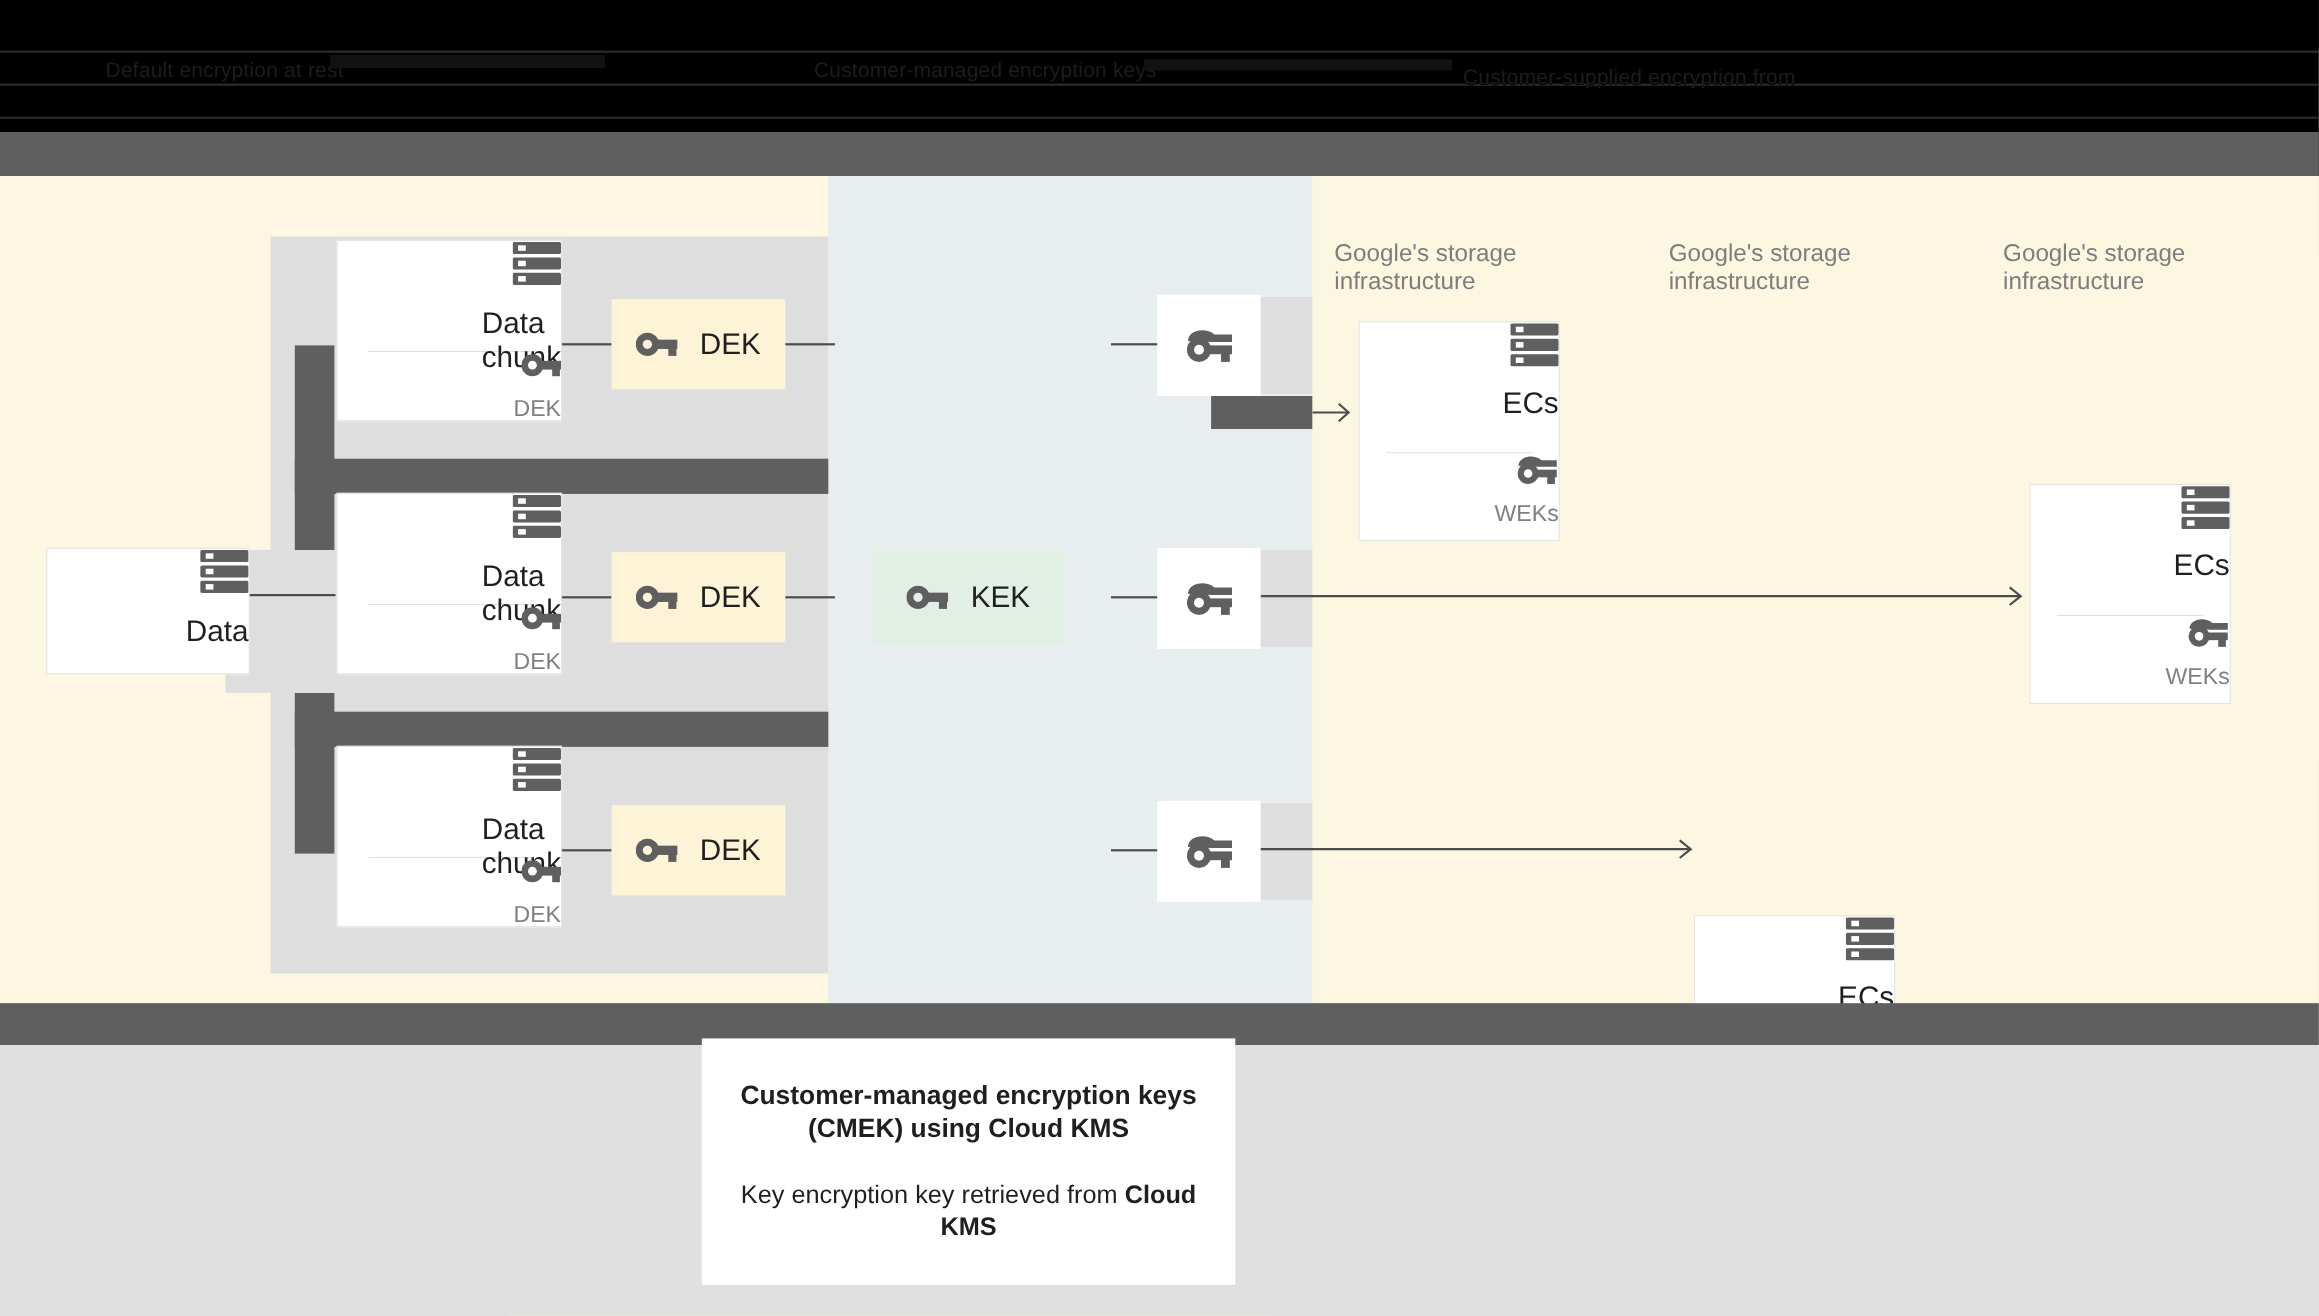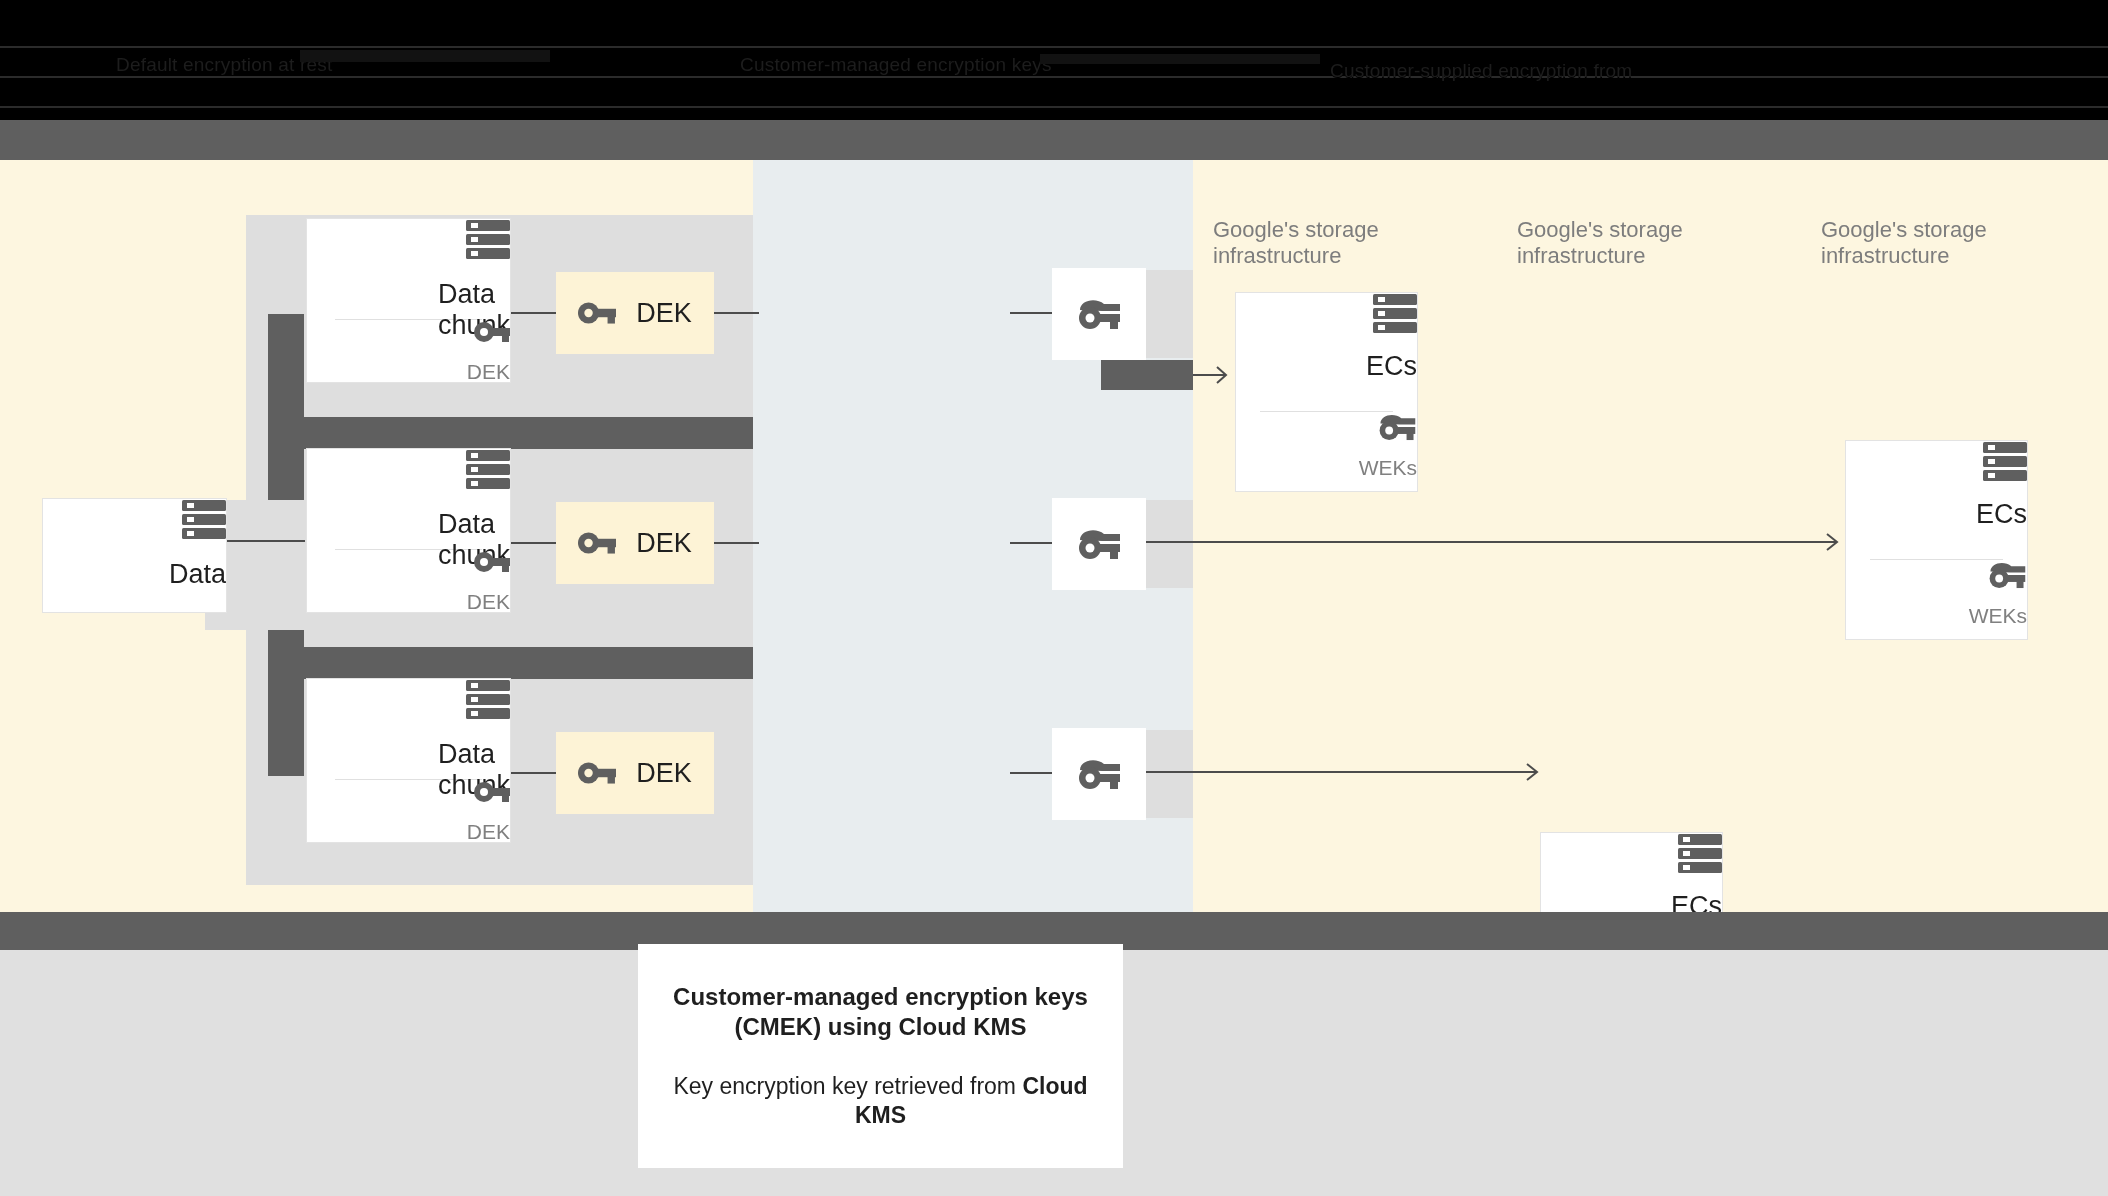--- a/index.html
+++ b/index.html
@@ -18,21 +18,21 @@
     background:#000;overflow:hidden;
   }
   .banner .strip{
     position:absolute;left:0;right:0;height:2px;background:#2b2b2b;
   }
   .banner-text{
     position:absolute;color:#1d1d1d;font-size:19px;line-height:25px;
     white-space:pre;letter-spacing:.2px;
     text-shadow:0 1px 0 #000;
   }
-  .bt1{left:116px;top:52px;}
+  .bt1{left:96px;top:52px;}
   .bt2{left:740px;top:52px;}
   .bt3{left:1330px;top:58px;}
   .banner .mask{position:absolute;background:#101010;}
 
   
   .band{
     position:absolute;left:0;top:160px;width:2108px;height:752px;
     background:#fdf6e0;
   }
   .band .topbar{
@@ -291,20 +291,31 @@
         <svg class="icon" width="38" height="26" viewBox="0 0 36 24" aria-hidden="true">
           <circle cx="10" cy="12" r="10" fill="#5f5f5f"></circle>
             <circle cx="10" cy="12" r="4" fill="#fdf3d6"></circle>
           <rect x="18" y="8" width="18" height="8" fill="#5f5f5f"></rect>
             <rect x="28" y="14" width="7" height="8" fill="#5f5f5f"></rect>
         </svg>
       </span>
       <span class="label">DEK</span>
     </div>
 
+    <div class="keybox kekbox" style="left:793px;top:340px;width:175px;height:86px;">
+      <span>
+        <svg class="icon" width="38" height="26" viewBox="0 0 36 24" aria-hidden="true">
+          <circle cx="10" cy="12" r="10" fill="#5f5f5f"></circle>
+            <circle cx="10" cy="12" r="4" fill="#e1efe5"></circle>
+          <rect x="18" y="8" width="18" height="8" fill="#5f5f5f"></rect>
+            <rect x="28" y="14" width="7" height="8" fill="#5f5f5f"></rect>
+        </svg>
+      </span>
+      <span class="label">KEK</span>
+    </div>
 
     <div class="line" style="left:1010px;top:152px;width:48px;"></div>
     <div class="grey-panel" style="left:1133px;top:110px;width:60px;height:88px;"></div>
     <div class="wkbox" style="left:1052px;top:108px;width:94px;height:92px;">
       <span>
         <svg class="icon" width="46" height="34" viewBox="0 0 46 34" aria-hidden="true">
           <path d="M4 13 C4 3, 20 0, 28 7 L44 7 L44 14 L26 14 Z" fill="#5f5f5f"></path>
           <circle cx="14" cy="21" r="11" fill="#5f5f5f"></circle>
           <circle cx="14" cy="21" r="4.5" fill="#ffffff"></circle>
           <rect x="23" y="17" width="21" height="8" fill="#5f5f5f"></rect>

